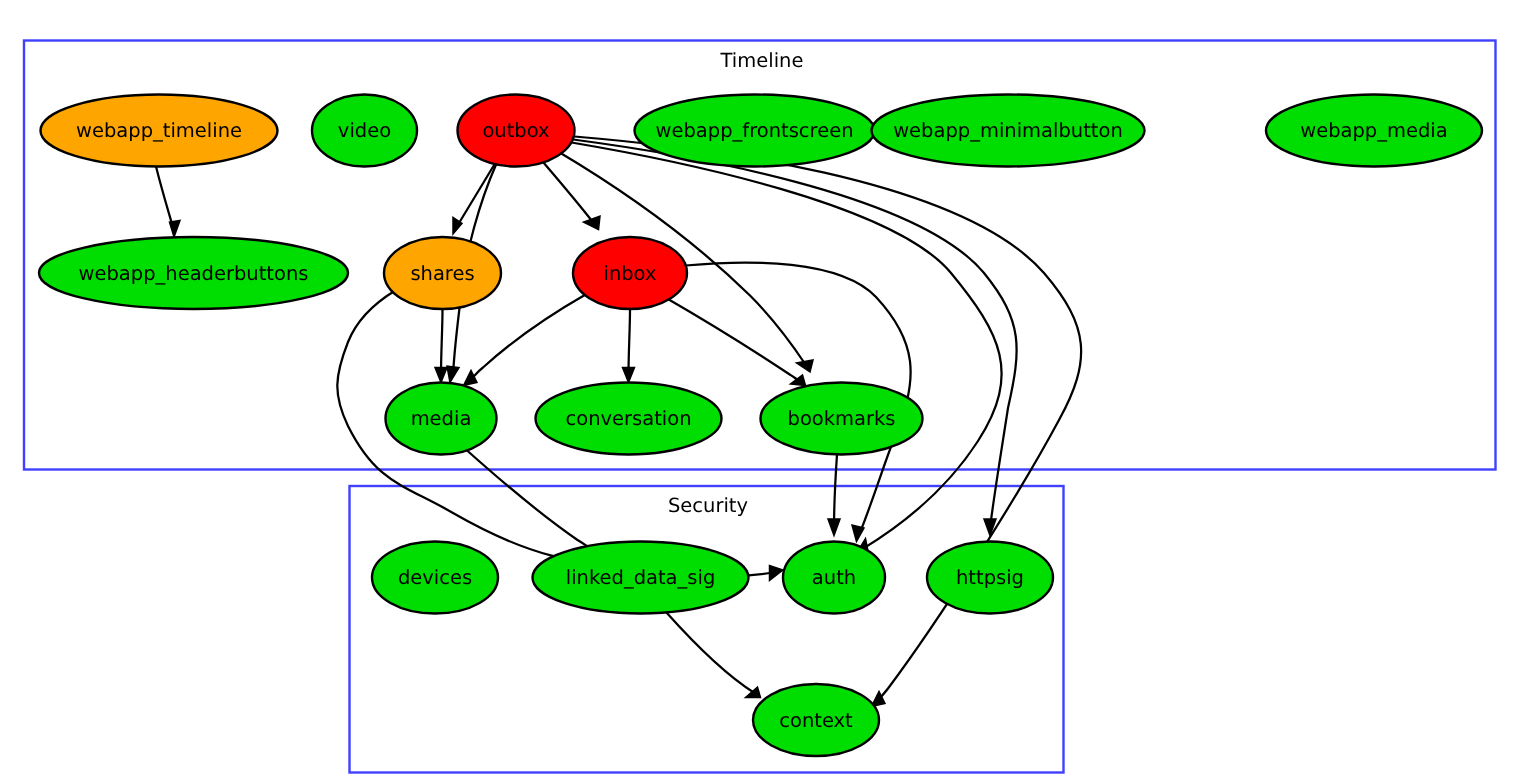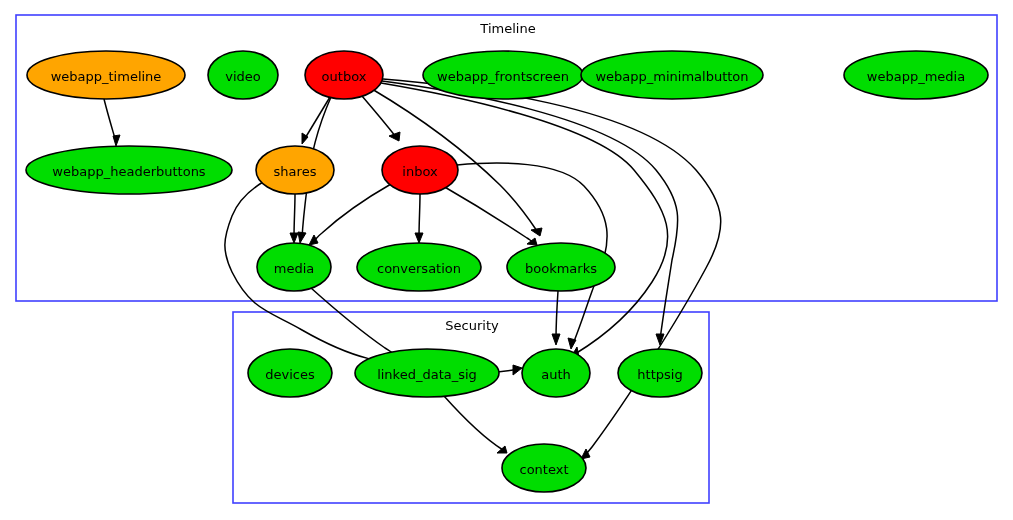--- a/index.html
+++ b/index.html
@@ -10,20 +10,21 @@
   body {
     width: 1013px;
     height: 520px;
     overflow: hidden;
     font-family: "DejaVu Sans", "Liberation Sans", sans-serif;
   }
   #graph-root {
     position: relative;
     width: 1013px;
     height: 464px;
+    margin-top: 12px;
   }
   svg#graph-svg {
     display: block;
     width: 1013px;
     height: 520px;
   }
   .cluster-box {
     fill: none;
     stroke: #4040ff;
     stroke-width: 1.6;

